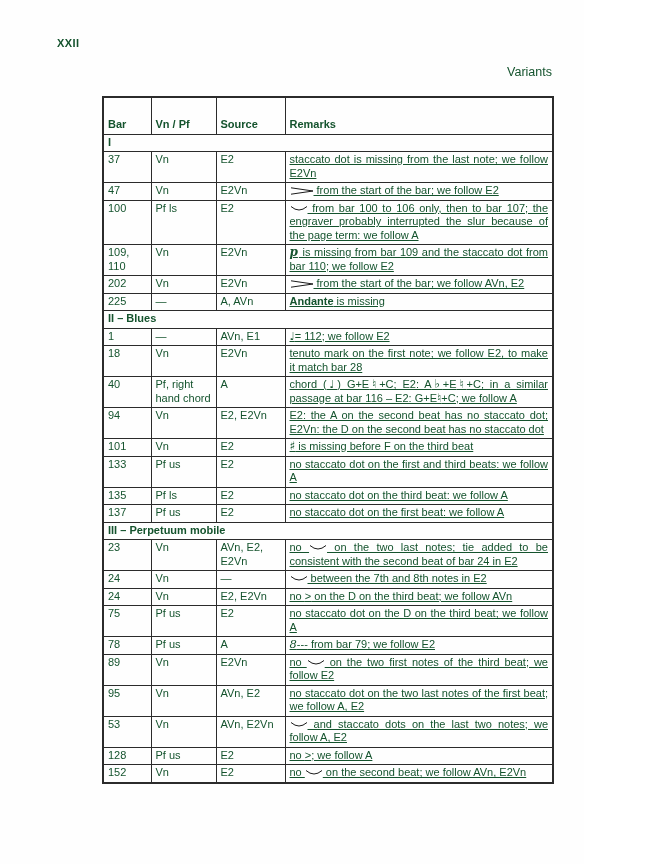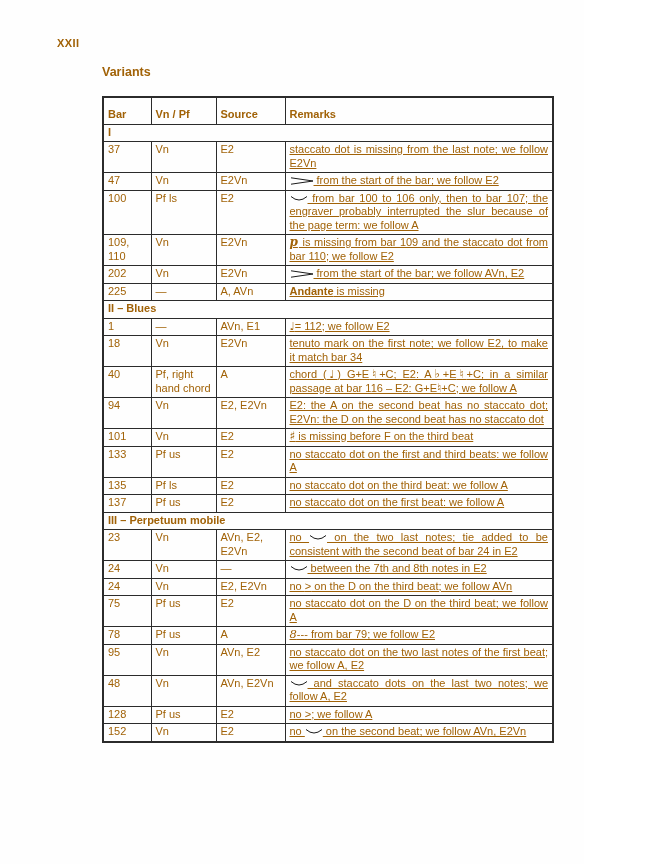--- a/index.html
+++ b/index.html
@@ -1,45 +1,45 @@
 <!DOCTYPE html>
 <html><head>
 <meta charset="utf-8">
 <style>
   html,body{margin:0;padding:0;background:#ffffff;}
   .page{
     position:relative;
     width:584px;height:864px;
     background:#fefefe;
     font-family:"Liberation Sans",sans-serif;
-    color:#a16207;
+    color:#14532d;
     overflow:hidden;
   }
   .page-number{
     position:absolute;left:57px;top:37px;
     font-size:11px;font-weight:bold;letter-spacing:.4px;
   }
   .title{
     position:absolute;left:102px;top:65px;width:450px;
-    text-align:left;font-size:12.5px;font-weight:bold;
+    text-align:right;font-size:12.5px;font-weight:normal;
   }
   table.variants{
     position:absolute;left:102px;top:96px;width:450px;
     border-collapse:collapse;table-layout:fixed;
     font-size:11px;line-height:13.5px;
     border:2px solid #2b2b2b;
   }
   .variants th,.variants td{
     border:1px solid #2b2b2b;
     padding:1px 4px 2px 4px;
     vertical-align:top;text-align:left;
     font-weight:normal;
     overflow:hidden;
   }
-  .variants thead th{font-weight:bold;padding-top:10px;padding-bottom:2px;}
+  .variants thead th{font-weight:bold;padding-top:20px;padding-bottom:2px;}
   .variants tr.section td{font-weight:bold;}
   .variants td.remarks{text-align:justify;text-decoration:underline;}
   .dyn{font-family:"DejaVu Serif",serif;font-style:italic;font-weight:bold;font-size:12px;padding-right:1px;}
   .note{font-family:"DejaVu Sans",sans-serif;font-size:11px;}
   .accidental{font-family:"DejaVu Sans",sans-serif;font-size:12px;line-height:11px;}
   .accent{font-size:11px;}
   .ottava i{font-family:"DejaVu Serif",serif;font-size:11.5px;}
   svg.hairpin{display:inline-block;vertical-align:-1px;}
   svg.slur{display:inline-block;vertical-align:0px;}
 </style>
@@ -117,21 +117,21 @@
         <tr>
           <td>1</td>
           <td>—</td>
           <td>AVn, E1</td>
           <td class="remarks"><span class="note">♩</span>= 112; we follow E2</td>
         </tr>
         <tr>
           <td>18</td>
           <td>Vn</td>
           <td>E2Vn</td>
-          <td class="remarks">tenuto mark on the first note; we follow E2, to make it match bar 34</td>
+          <td class="remarks">tenuto mark on the first note; we follow E2, to make it match bar 28</td>
         </tr>
         <tr>
           <td>40</td>
           <td>Pf, right hand chord</td>
           <td>A</td>
           <td class="remarks">chord (<span class="note">♩</span>) G+E<span class="accidental">♮</span>+C; E2: A<span class="accidental">♭</span>+E<span class="accidental">♮</span>+C; in a similar passage at bar 116 – E2: G+E<span class="accidental">♮</span>+C; we follow A</td>
         </tr>
         <tr>
           <td>94</td>
           <td>Vn</td>
@@ -193,27 +193,35 @@
           <td>E2</td>
           <td class="remarks">no staccato dot on the D on the third beat; we follow A</td>
         </tr>
         <tr>
           <td>78</td>
           <td>Pf us</td>
           <td>A</td>
           <td class="remarks"><span class="ottava"><i>8</i>---</span> from bar 79; we follow E2</td>
         </tr>
         <tr>
+          <td>89</td>
+          <td>Vn</td>
+          <td>E2Vn</td>
+          <td class="remarks">no <svg class="slur" width="18" height="7">
+              <path stroke="#1a1a1a" stroke-width="1" fill="none" d="M1,1.5 Q9,8.5 17,1.5"></path>
+            </svg> on the two first notes of the third beat; we follow E2</td>
+        </tr>
+        <tr>
           <td>95</td>
           <td>Vn</td>
           <td>AVn, E2</td>
           <td class="remarks">no staccato dot on the two last notes of the first beat; we follow A, E2</td>
         </tr>
         <tr>
-          <td>48</td>
+          <td>53</td>
           <td>Vn</td>
           <td>AVn, E2Vn</td>
           <td class="remarks"><svg class="slur" width="18" height="7">
               <path stroke="#1a1a1a" stroke-width="1" fill="none" d="M1,1.5 Q9,8.5 17,1.5"></path>
             </svg> and staccato dots on the last two notes; we follow A, E2</td>
         </tr>
         <tr>
           <td>128</td>
           <td>Pf us</td>
           <td>E2</td>

